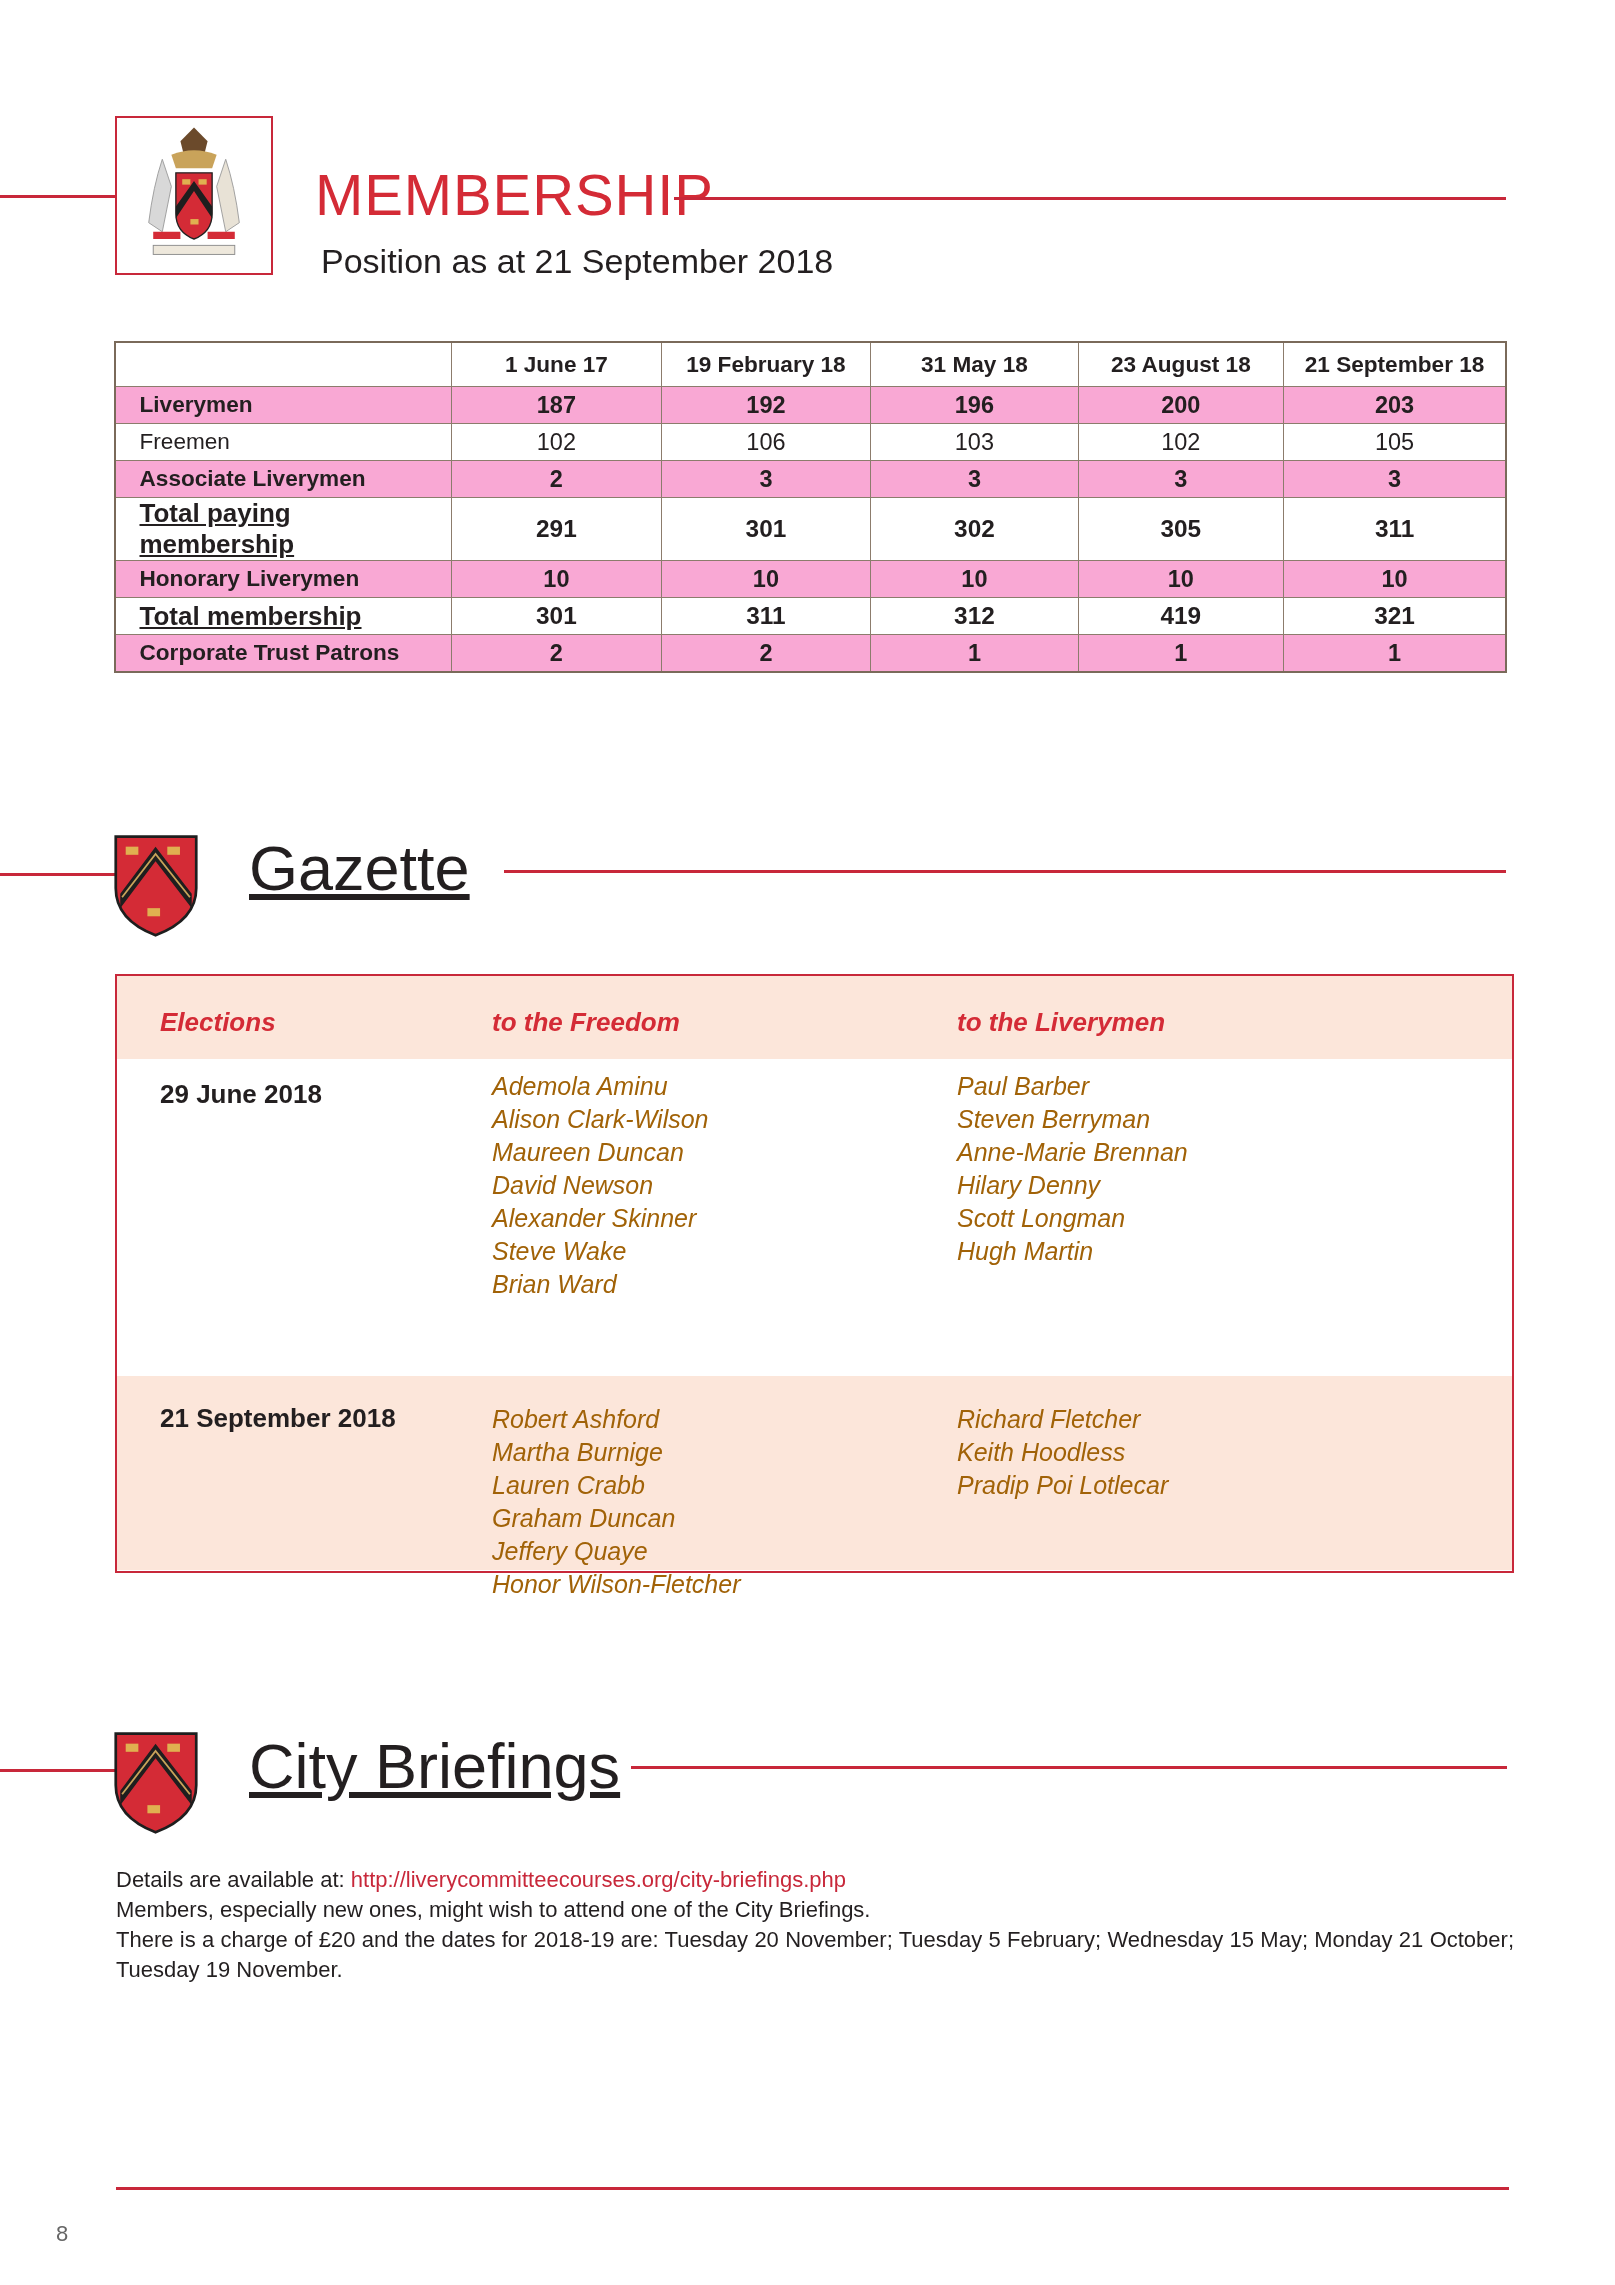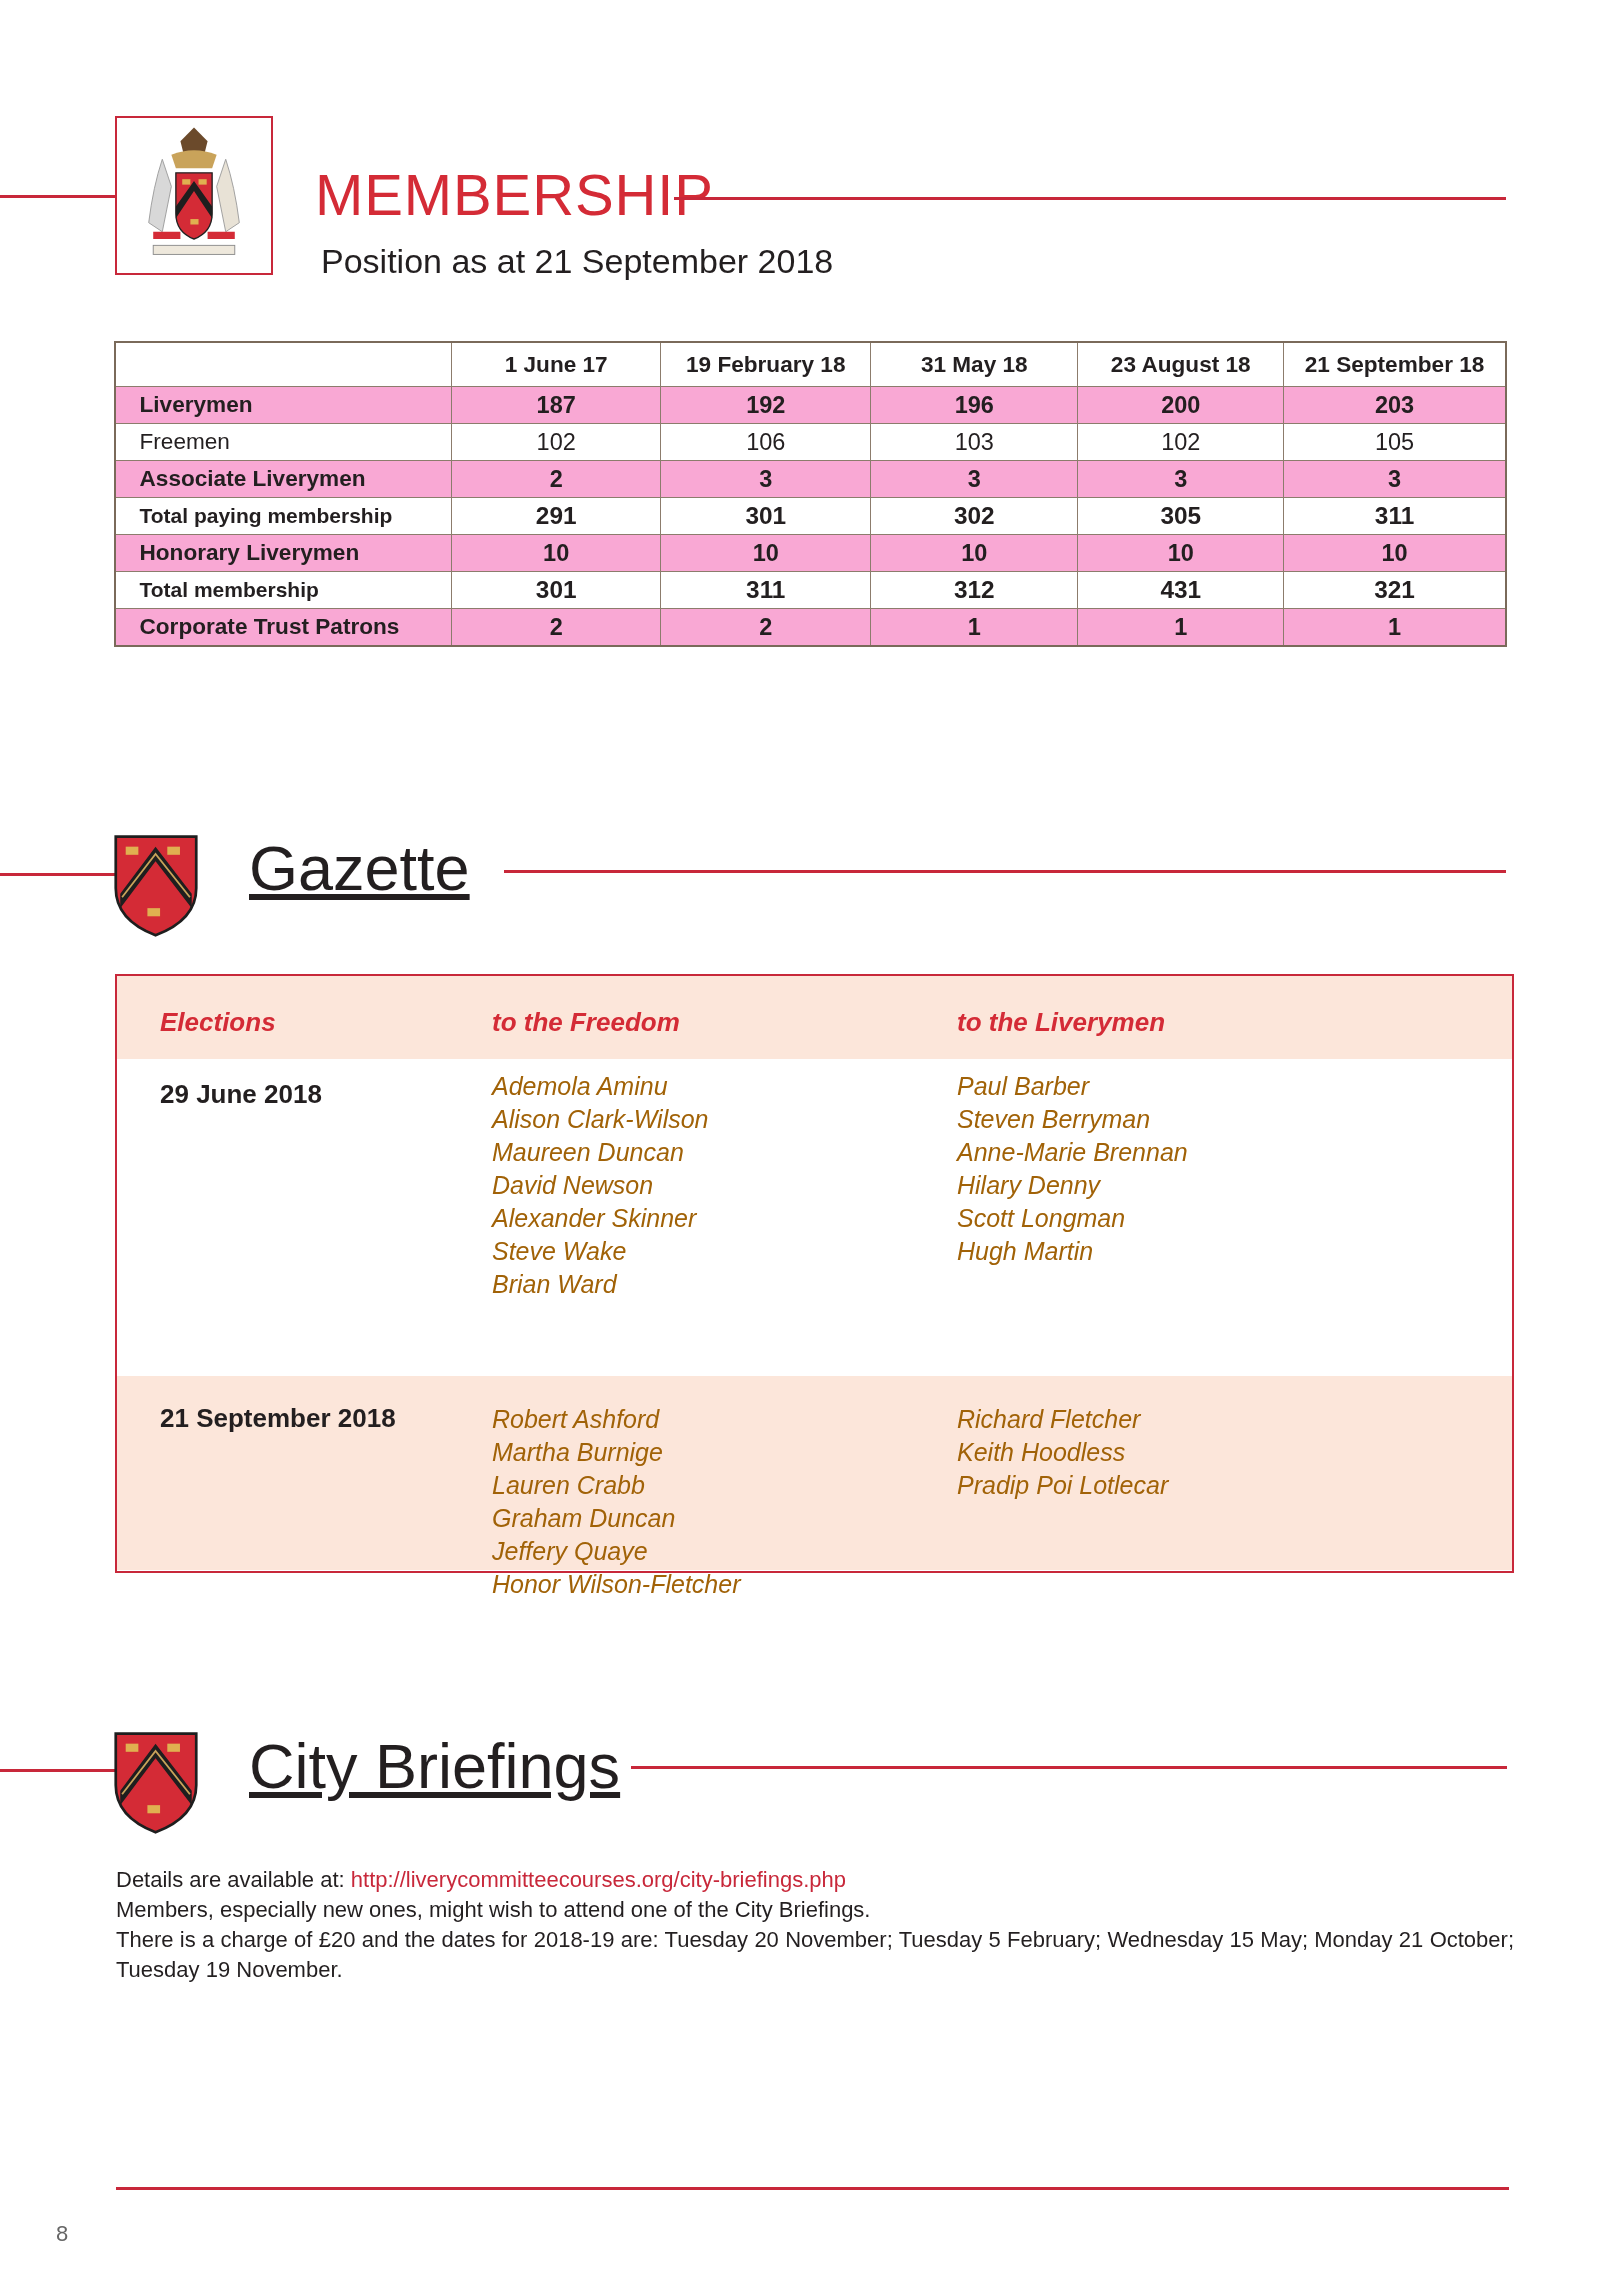--- a/index.html
+++ b/index.html
@@ -10,21 +10,21 @@
   .sec-title-red { left:315px; top:161px; font-size:58px; color:#d42b36; letter-spacing:0.9px; font-weight:normal; }
   .subtitle { left:315px; top:242px; font-size:34px; color:#231f20;margin-left:6px; }
   table.mem { position:absolute; left:114px; top:341px; width:1393px; border-collapse:collapse; border:2.7px solid #7a6a5a; font-size:23.5px; }
   table.mem th, table.mem td { border:1.8px solid #8c7c6c; height:36px; padding:0; }
   table.mem th { height:43px; font-weight:bold; font-size:22.6px; background:#fff; text-align:center; }
   table.mem td { text-align:center; }
   table.mem td.lbl { text-align:left; padding-left:23.5px; font-size:22.6px; }
   table.mem tr.shade td { background:#f9a8d4;font-weight:bold; }
   table.mem tr.white td { background:#fff; }
   table.mem tr.bold td { font-weight:bold; font-size:24.4px; }
-  table.mem tr.bold td.lbl { font-size:21px; }
+  table.mem tr.bold td.lbl { font-size:26px;text-decoration:underline; }
   .shield { position:absolute; }
   .sec-title { font-size:63px; color:#231f20; font-weight:normal;text-decoration:underline; }
   .gaz-box { left:115px; top:974px; width:1399px; height:599px; border:2.7px solid #c8283a; box-sizing:border-box; }
   .gaz-head { position:absolute; left:0; top:0; width:100%; height:83px; background:#fce6da; }
   .gaz-row1 { position:absolute; left:0; top:83px; width:100%; height:317px; background:#fff; }
   .gaz-row2 { position:absolute; left:0; top:400px; width:100%; height:194px; background:#fce6da; }
   .gh { position:absolute; top:31px; font-size:26px; font-weight:bold; font-style:italic; color:#d42b36; }
   .gdate { position:absolute; font-size:26px; font-weight:bold; color:#231f20; }
   .names { position:absolute; font-size:25px; font-style:italic; color:#a16207; line-height:33px; }
   .names div { white-space:nowrap; }
@@ -106,21 +106,21 @@
       <td>10</td>
       <td>10</td>
       <td>10</td>
       <td>10</td>
     </tr>
     <tr class="white bold">
       <td class="lbl">Total membership</td>
       <td>301</td>
       <td>311</td>
       <td>312</td>
-      <td>431</td>
+      <td>419</td>
       <td>321</td>
     </tr>
     <tr class="shade">
       <td class="lbl">Corporate Trust Patrons</td>
       <td>2</td>
       <td>2</td>
       <td>1</td>
       <td>1</td>
       <td>1</td>
     </tr>

